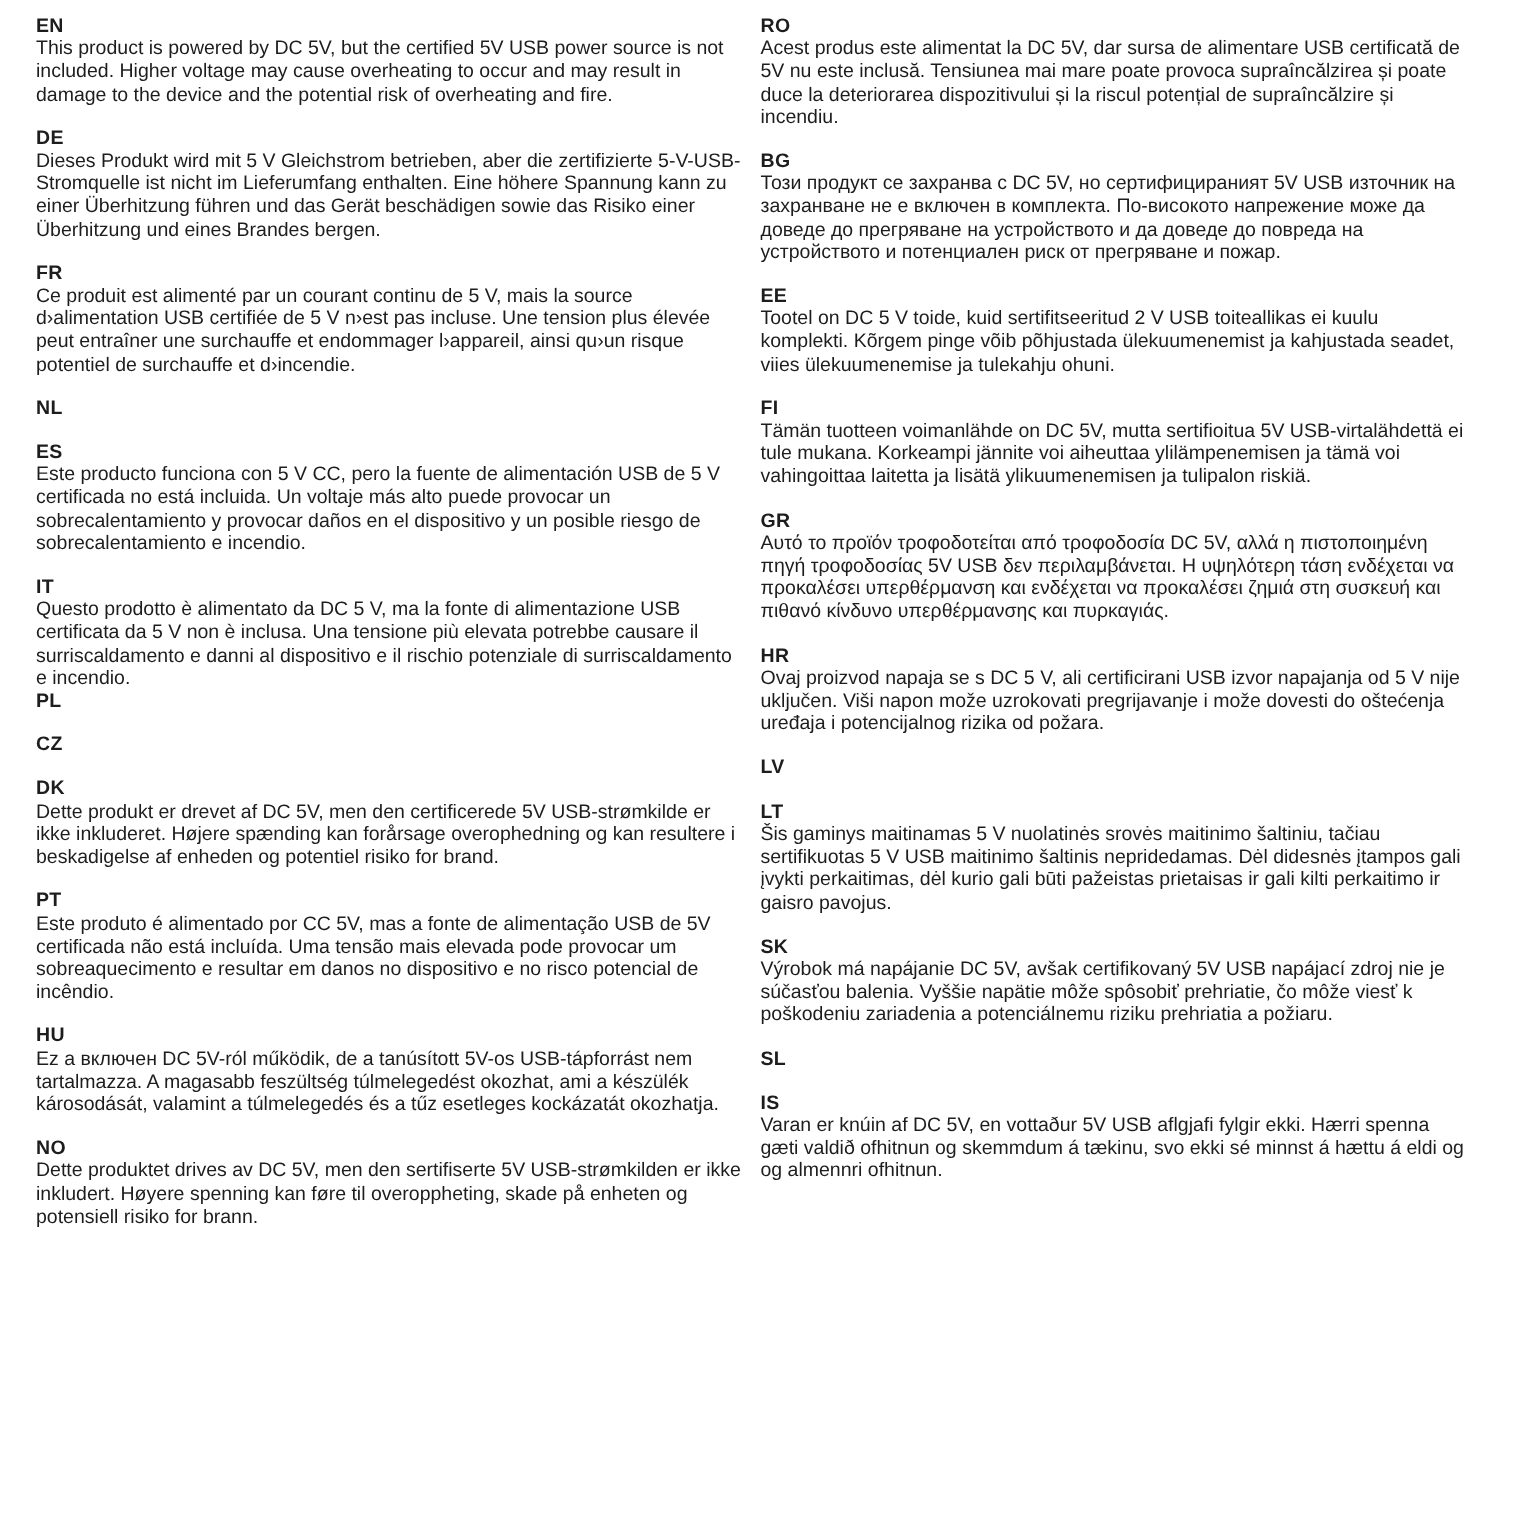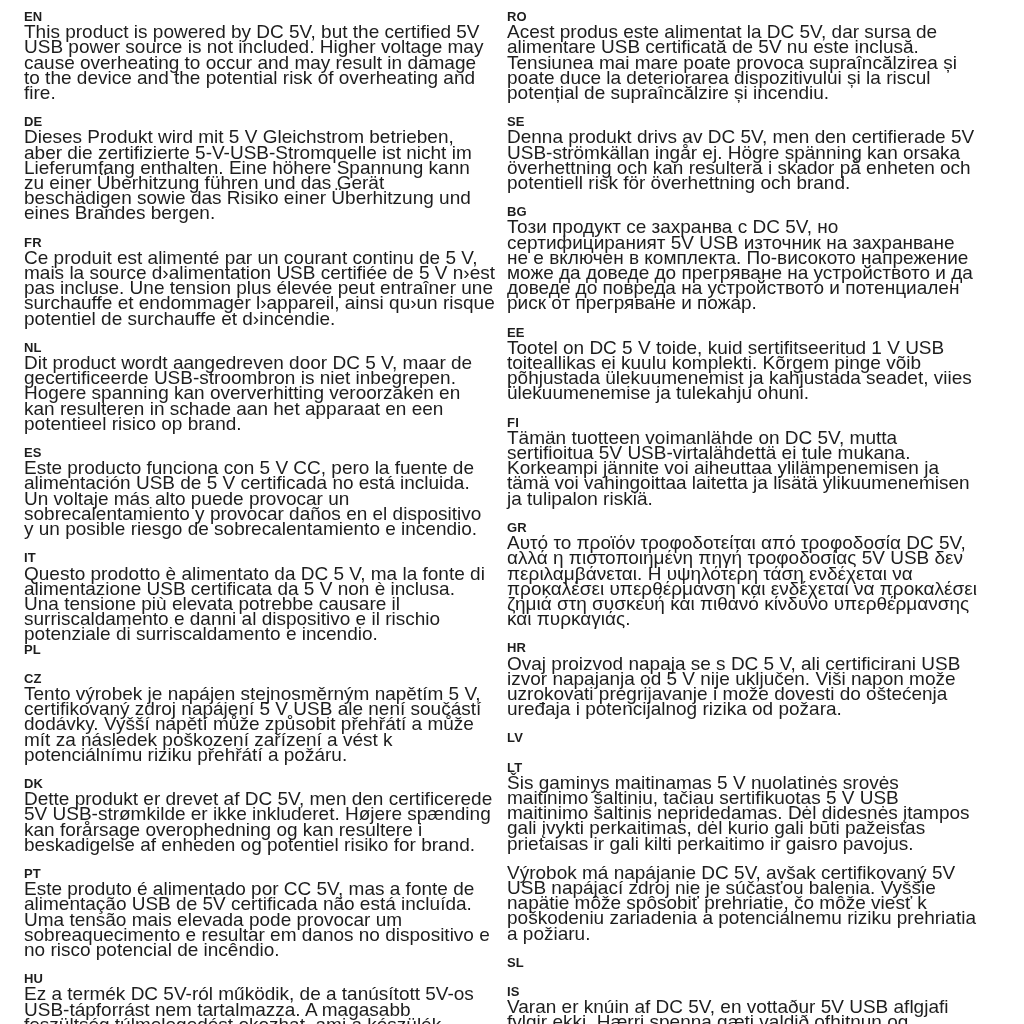--- a/index.html
+++ b/index.html
@@ -37,21 +37,21 @@
     margin-bottom: 0;
   }
   .lang-code {
     font-size: 13px;
     font-weight: 700;
     line-height: 15.2px;
     margin: 0;
     letter-spacing: 0.2px;
   }
   .lang-text {
-    font-size: 19px;
+    font-size: 13px;
     font-weight: 400;
     line-height: 15.2px;
     margin: 0;
     text-align: left;
   }
 </style>
 </head>
 <body>
 
 <div class="page" data-name="safety-notice-page">
@@ -64,70 +64,64 @@
         <section class="lang-section" data-name="lang-section-DE">
           <h2 class="lang-code" data-name="language-code-label">DE</h2>
           <p class="lang-text" data-name="warning-text">Dieses Produkt wird mit 5 V Gleichstrom betrieben, aber die zertifizierte 5-V-USB-Stromquelle ist nicht im Lieferumfang enthalten. Eine höhere Spannung kann zu einer Überhitzung führen und das Gerät beschädigen sowie das Risiko einer Überhitzung und eines Brandes bergen.</p>
         </section>
         <section class="lang-section" data-name="lang-section-FR">
           <h2 class="lang-code" data-name="language-code-label">FR</h2>
           <p class="lang-text" data-name="warning-text">Ce produit est alimenté par un courant continu de 5 V, mais la source d›alimentation USB certifiée de 5 V n›est pas incluse. Une tension plus élevée peut entraîner une surchauffe et endommager l›appareil, ainsi qu›un risque potentiel de surchauffe et d›incendie.</p>
         </section>
         <section class="lang-section" data-name="lang-section-NL">
           <h2 class="lang-code" data-name="language-code-label">NL</h2>
-          <p class="lang-text" data-name="warning-text">Dit product wordt aangedreven door DC 5 V, maar de gecertificeerde USB-stroombron is niet inbegrepen. Hogere spanning kan oververhitting veroorzaken en kan resulteren in schade aan het apparaat en een potentieel risico op brand.</p>
         </section>
         <section class="lang-section" data-name="lang-section-ES">
           <h2 class="lang-code" data-name="language-code-label">ES</h2>
           <p class="lang-text" data-name="warning-text">Este producto funciona con 5 V CC, pero la fuente de alimentación USB de 5 V certificada no está incluida. Un voltaje más alto puede provocar un sobrecalentamiento y provocar daños en el dispositivo y un posible riesgo de sobrecalentamiento e incendio.</p>
         </section>
         <section class="lang-section" data-name="lang-section-IT">
           <h2 class="lang-code" data-name="language-code-label">IT</h2>
           <p class="lang-text" data-name="warning-text">Questo prodotto è alimentato da DC 5 V, ma la fonte di alimentazione USB certificata da 5 V non è inclusa. Una tensione più elevata potrebbe causare il surriscaldamento e danni al dispositivo e il rischio potenziale di surriscaldamento e incendio.</p>
         </section>
         <section class="lang-section" data-name="lang-section-PL">
           <h2 class="lang-code" data-name="language-code-label">PL</h2>
         </section>
         <section class="lang-section" data-name="lang-section-CZ">
           <h2 class="lang-code" data-name="language-code-label">CZ</h2>
-          <p class="lang-text" data-name="warning-text">Tento výrobek je napájen stejnosměrným napětím 5 V, certifikovaný zdroj napájení 5 V USB ale není součástí dodávky. Vyšší napětí může způsobit přehřátí a může mít za následek poškození zařízení a vést k potenciálnímu riziku přehřátí a požáru.</p>
         </section>
         <section class="lang-section" data-name="lang-section-DK">
           <h2 class="lang-code" data-name="language-code-label">DK</h2>
           <p class="lang-text" data-name="warning-text">Dette produkt er drevet af DC 5V, men den certificerede 5V USB-strømkilde er ikke inkluderet. Højere spænding kan forårsage overophedning og kan resultere i beskadigelse af enheden og potentiel risiko for brand.</p>
         </section>
         <section class="lang-section" data-name="lang-section-PT">
           <h2 class="lang-code" data-name="language-code-label">PT</h2>
           <p class="lang-text" data-name="warning-text">Este produto é alimentado por CC 5V, mas a fonte de alimentação USB de 5V certificada não está incluída. Uma tensão mais elevada pode provocar um sobreaquecimento e resultar em danos no dispositivo e no risco potencial de incêndio.</p>
         </section>
         <section class="lang-section" data-name="lang-section-HU">
           <h2 class="lang-code" data-name="language-code-label">HU</h2>
-          <p class="lang-text" data-name="warning-text">Ez a termék DC 5V-ról működik, de a tanúsított 5V-os USB-tápforrást nem tartalmazza. A magasabb feszültség túlmelegedést okozhat, ami a készülék károsodását, valamint a túlmelegedés és a tűz esetleges kockázatát okozhatja.</p>
+          <p class="lang-text" data-name="warning-text">Ez a включен DC 5V-ról működik, de a tanúsított 5V-os USB-tápforrást nem tartalmazza. A magasabb feszültség túlmelegedést okozhat, ami a készülék károsodását, valamint a túlmelegedés és a tűz esetleges kockázatát okozhatja.</p>
         </section>
         <section class="lang-section" data-name="lang-section-NO">
           <h2 class="lang-code" data-name="language-code-label">NO</h2>
           <p class="lang-text" data-name="warning-text">Dette produktet drives av DC 5V, men den sertifiserte 5V USB-strømkilden er ikke inkludert. Høyere spenning kan føre til overoppheting, skade på enheten og potensiell risiko for brann.</p>
         </section>
       </div>
     <div class="column" data-name="column-right">
         <section class="lang-section" data-name="lang-section-RO">
           <h2 class="lang-code" data-name="language-code-label">RO</h2>
           <p class="lang-text" data-name="warning-text">Acest produs este alimentat la DC 5V, dar sursa de alimentare USB certificată de 5V nu este inclusă. Tensiunea mai mare poate provoca supraîncălzirea și poate duce la deteriorarea dispozitivului și la riscul potențial de supraîncălzire și incendiu.</p>
         </section>
-        <section class="lang-section" data-name="lang-section-SE">
-          <h2 class="lang-code" data-name="language-code-label">SE</h2>
-          <p class="lang-text" data-name="warning-text">Denna produkt drivs av DC 5V, men den certifierade 5V USB-strömkällan ingår ej. Högre spänning kan orsaka överhettning och kan resultera i skador på enheten och potentiell risk för överhettning och brand.</p>
-        </section>
         <section class="lang-section" data-name="lang-section-BG">
           <h2 class="lang-code" data-name="language-code-label">BG</h2>
           <p class="lang-text" data-name="warning-text">Този продукт се захранва с DC 5V, но сертифицираният 5V USB източник на захранване не е включен в комплекта. По-високото напрежение може да доведе до прегряване на устройството и да доведе до повреда на устройството и потенциален риск от прегряване и пожар.</p>
         </section>
         <section class="lang-section" data-name="lang-section-EE">
           <h2 class="lang-code" data-name="language-code-label">EE</h2>
-          <p class="lang-text" data-name="warning-text">Tootel on DC 5 V toide, kuid sertifitseeritud 1 V USB toiteallikas ei kuulu komplekti. Kõrgem pinge võib põhjustada ülekuumenemist ja kahjustada seadet, viies ülekuumenemise ja tulekahju ohuni.</p>
+          <p class="lang-text" data-name="warning-text">Tootel on DC 5 V toide, kuid sertifitseeritud 2 V USB toiteallikas ei kuulu komplekti. Kõrgem pinge võib põhjustada ülekuumenemist ja kahjustada seadet, viies ülekuumenemise ja tulekahju ohuni.</p>
         </section>
         <section class="lang-section" data-name="lang-section-FI">
           <h2 class="lang-code" data-name="language-code-label">FI</h2>
           <p class="lang-text" data-name="warning-text">Tämän tuotteen voimanlähde on DC 5V, mutta sertifioitua 5V USB-virtalähdettä ei tule mukana. Korkeampi jännite voi aiheuttaa ylilämpenemisen ja tämä voi vahingoittaa laitetta ja lisätä ylikuumenemisen ja tulipalon riskiä.</p>
         </section>
         <section class="lang-section" data-name="lang-section-GR">
           <h2 class="lang-code" data-name="language-code-label">GR</h2>
           <p class="lang-text" data-name="warning-text">Αυτό το προϊόν τροφοδοτείται από τροφοδοσία DC 5V, αλλά η πιστοποιημένη πηγή τροφοδοσίας 5V USB δεν περιλαμβάνεται. Η υψηλότερη τάση ενδέχεται να προκαλέσει υπερθέρμανση και ενδέχεται να προκαλέσει ζημιά στη συσκευή και πιθανό κίνδυνο υπερθέρμανσης και πυρκαγιάς.</p>
         </section>
         <section class="lang-section" data-name="lang-section-HR">
@@ -135,20 +129,21 @@
           <p class="lang-text" data-name="warning-text">Ovaj proizvod napaja se s DC 5 V, ali certificirani USB izvor napajanja od 5 V nije uključen. Viši napon može uzrokovati pregrijavanje i može dovesti do oštećenja uređaja i potencijalnog rizika od požara.</p>
         </section>
         <section class="lang-section" data-name="lang-section-LV">
           <h2 class="lang-code" data-name="language-code-label">LV</h2>
         </section>
         <section class="lang-section" data-name="lang-section-LT">
           <h2 class="lang-code" data-name="language-code-label">LT</h2>
           <p class="lang-text" data-name="warning-text">Šis gaminys maitinamas 5 V nuolatinės srovės maitinimo šaltiniu, tačiau sertifikuotas 5 V USB maitinimo šaltinis nepridedamas. Dėl didesnės įtampos gali įvykti perkaitimas, dėl kurio gali būti pažeistas prietaisas ir gali kilti perkaitimo ir gaisro pavojus.</p>
         </section>
         <section class="lang-section" data-name="lang-section-SK">
+          <h2 class="lang-code" data-name="language-code-label">SK</h2>
           <p class="lang-text" data-name="warning-text">Výrobok má napájanie DC 5V, avšak certifikovaný 5V USB napájací zdroj nie je súčasťou balenia. Vyššie napätie môže spôsobiť prehriatie, čo môže viesť k poškodeniu zariadenia a potenciálnemu riziku prehriatia a požiaru.</p>
         </section>
         <section class="lang-section" data-name="lang-section-SL">
           <h2 class="lang-code" data-name="language-code-label">SL</h2>
         </section>
         <section class="lang-section" data-name="lang-section-IS">
           <h2 class="lang-code" data-name="language-code-label">IS</h2>
           <p class="lang-text" data-name="warning-text">Varan er knúin af DC 5V, en vottaður 5V USB aflgjafi fylgir ekki. Hærri spenna gæti valdið ofhitnun og skemmdum á tækinu, svo ekki sé minnst á hættu á eldi og og almennri ofhitnun.</p>
         </section>
       </div>

